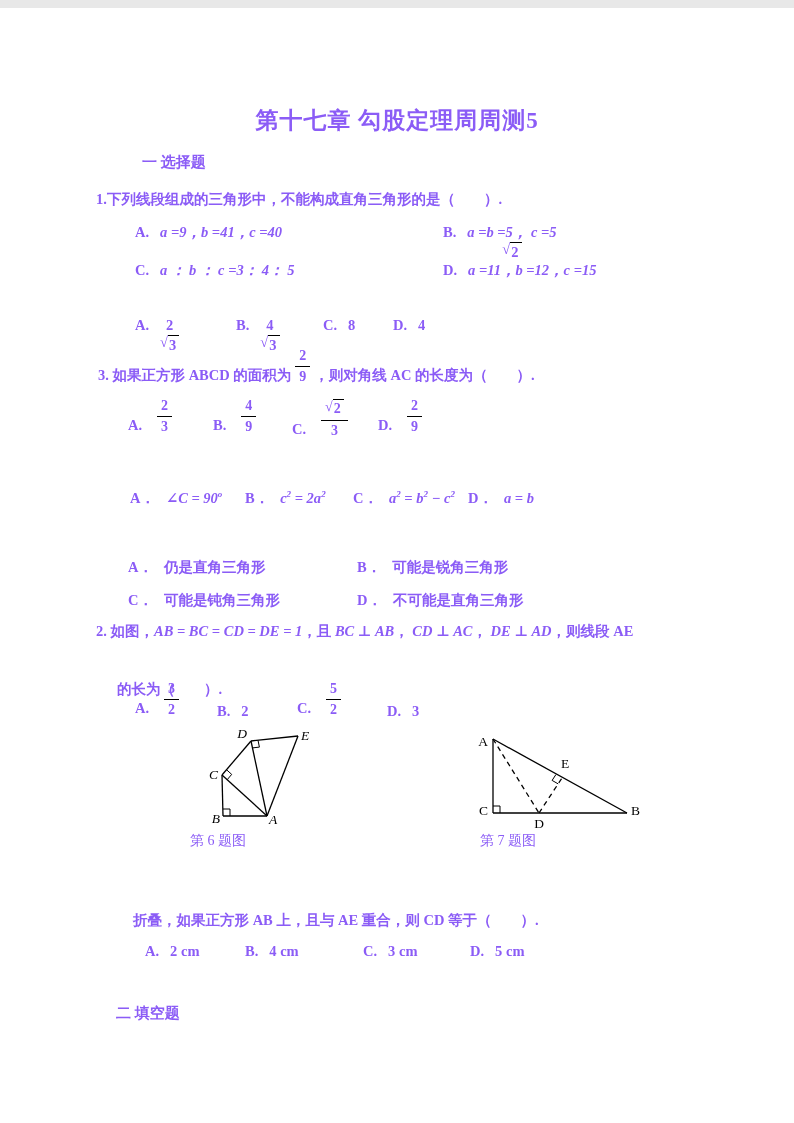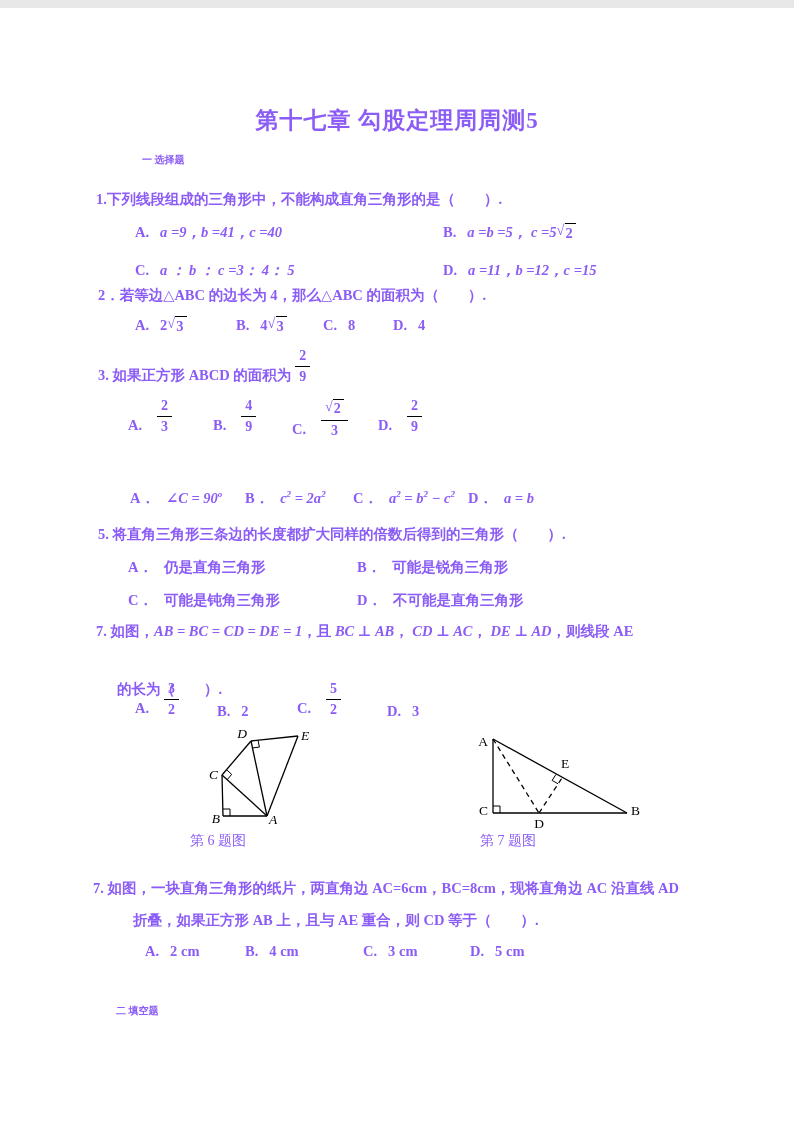--- a/index.html
+++ b/index.html
@@ -5,33 +5,33 @@
   html,body{margin:0;padding:0;background:#e8e8e8;}
   .page{
     position:relative; width:794px; height:1123px; margin:8px auto;
     background:#ffffff; color:#8b5cf6;
     font-family:"Liberation Serif","DejaVu Serif",serif;
     font-size:14.5px; overflow:hidden;
   }
   .line{position:absolute; white-space:nowrap; line-height:1.3;font-weight:bold;}
   .flexc{display:flex; align-items:flex-end;}
   .title{top:98px; left:0; width:100%; text-align:center; font-size:23px; font-weight:bold; letter-spacing:1px;}
-  .heading{font-weight:bold; font-size:10px;}
+  .heading{font-weight:bold; font-size:15px;}
   .math{font-family:"Liberation Serif","DejaVu Serif",serif; font-style:italic;}
   .opt-label{margin-right:11px; font-style:normal;}
   sup{font-size:9px; line-height:0;}
   
   .frac{display:inline-flex; flex-direction:column; align-items:center; line-height:1; font-style:normal; font-size:14px; margin:0 4px; vertical-align:middle;}
   .frac .fnum{border-bottom:1px solid #000; padding:1px 4px 3px;}
   .frac .fden{padding:3px 4px 1px;}
   
   .sqrt{display:inline-flex; font-style:normal;}
   .sqrt .rsym{line-height:1.1;}
   .sqrt .rval{border-top:1px solid #000; padding:1px 3px 0 1px; line-height:1.15;}
-  .opt-inline{display:inline-flex; align-items:center;}
+  .opt-inline{display:inline-flex; align-items:center;flex-direction:column;}
   .caption{position:absolute; width:120px; text-align:left; font-size:14px;}
   svg{position:absolute; overflow:visible;}
   svg text{font-family:"Liberation Serif","DejaVu Serif",serif; font-size:13.5px; fill:#000;}
   svg .lbl-it{font-style:italic;}
 </style>
 </head>
 <body>
 
 <div class="page">
 
@@ -53,21 +53,20 @@
         </span>
       </span>
   </span>
   <span class="line" style="left:135px;top:253px">
     <span class="opt-label">C.</span><span class="math">a ： b ： c =3： 4： 5</span>
   </span>
   <span class="line" style="left:443px;top:253px">
     <span class="opt-label">D.</span><span class="math">a =11，b =12，c =15</span>
   </span>
 
-  <div class="line" style="left:98px;top:278px">2．若等边△ABC 的边长为 4，那么△ABC 的面积为（　　）.</div>
 
   <span class="line" style="left:135px;top:308px">
     <span class="opt-label">A.</span><span class="opt-inline">
         <span>2</span>
         <span class="sqrt">
           <span class="rsym">√</span>
           <span class="rval">3</span>
         </span>
       </span>
   </span>
@@ -86,20 +85,21 @@
   <span class="line" style="left:393px;top:308px">
     <span class="opt-label">D.</span><span>4</span>
   </span>
 
   <div class="line flexc" style="left:98px;top:340px">
     <span>3. 如果正方形 ABCD 的面积为</span>
     <span class="frac">
         <span class="fnum">2</span>
         <span class="fden">9</span>
       </span>
+    <span>，则对角线 AC 的长度为（　　）.</span>
   </div>
 
   <span class="line flexc" style="left:128px;top:390px">
     <span class="opt-label">A.</span>
       <span class="frac">
         <span class="fnum">2</span>
         <span class="fden">3</span>
       </span>
   </span>
   <span class="line flexc" style="left:213px;top:390px">
@@ -134,37 +134,36 @@
   <span class="line" style="left:245px;top:481px">
     <span class="opt-label">B．</span><span class="math"><span>c</span><sup>2</sup><span> = 2a</span><sup>2</sup></span>
   </span>
   <span class="line" style="left:353px;top:481px">
     <span class="opt-label">C．</span><span class="math"><span>a</span><sup>2</sup><span> = b</span><sup>2</sup><span> − c</span><sup>2</sup></span>
   </span>
   <span class="line" style="left:468px;top:481px">
     <span class="opt-label">D．</span><span class="math">a = b</span>
   </span>
 
-  <div class="line" style="left:98px;top:517px">5. 将直角三角形三条边的长度都扩大同样的倍数后得到的三角形（　　）.</div>
 
   <span class="line" style="left:128px;top:550px">
     <span class="opt-label">A．</span><span>仍是直角三角形</span>
   </span>
   <span class="line" style="left:357px;top:550px">
     <span class="opt-label">B．</span><span>可能是锐角三角形</span>
   </span>
   <span class="line" style="left:128px;top:583px">
     <span class="opt-label">C．</span><span>可能是钝角三角形</span>
   </span>
   <span class="line" style="left:357px;top:583px">
     <span class="opt-label">D．</span><span>不可能是直角三角形</span>
   </span>
 
   <div class="line" style="left:96px;top:614px">
-    <span>7. 如图，</span><span class="math">AB = BC = CD = DE = 1</span><span>，且 </span><span class="math">BC ⊥ AB</span><span>， </span><span class="math">CD ⊥ AC</span><span>， </span><span class="math">DE ⊥ AD</span><span>，则线段 AE</span>
+    <span>2. 如图，</span><span class="math">AB = BC = CD = DE = 1</span><span>，且 </span><span class="math">BC ⊥ AB</span><span>， </span><span class="math">CD ⊥ AC</span><span>， </span><span class="math">DE ⊥ AD</span><span>，则线段 AE</span>
   </div>
   <div class="line" style="left:117px;top:672px">的长为（　　）.</div>
 
   <span class="line flexc" style="left:135px;top:673px">
     <span class="opt-label">A.</span>
       <span class="frac">
         <span class="fnum">3</span>
         <span class="fden">2</span>
       </span>
   </span>
@@ -220,21 +219,20 @@
       <polyline points="98.2,62.9 92.1,59.4 95.9,53.6"></polyline>
     </g>
     <text x="28" y="25" text-anchor="end">A</text>
     <text x="28" y="94" text-anchor="end">C</text>
     <text x="171" y="94" text-anchor="start">B</text>
     <text x="79" y="107" text-anchor="middle">D</text>
     <text x="105" y="47" text-anchor="middle">E</text>
   </svg>
   <div class="caption" style="left:480px;top:824px">第 7 题图</div>
 
-  <div class="line" style="left:93px;top:871px">7. 如图，一块直角三角形的纸片，两直角边 AC=6cm，BC=8cm，现将直角边 AC 沿直线 AD</div>
   <div class="line" style="left:133px;top:903px">折叠，如果正方形 AB 上，且与 AE 重合，则 CD 等于（　　）.</div>
 
   <span class="line" style="left:145px;top:934px">
     <span class="opt-label">A.</span><span>2 cm</span>
   </span>
   <span class="line" style="left:245px;top:934px">
     <span class="opt-label">B.</span><span>4 cm</span>
   </span>
   <span class="line" style="left:363px;top:934px">
     <span class="opt-label">C.</span><span>3 cm</span>

